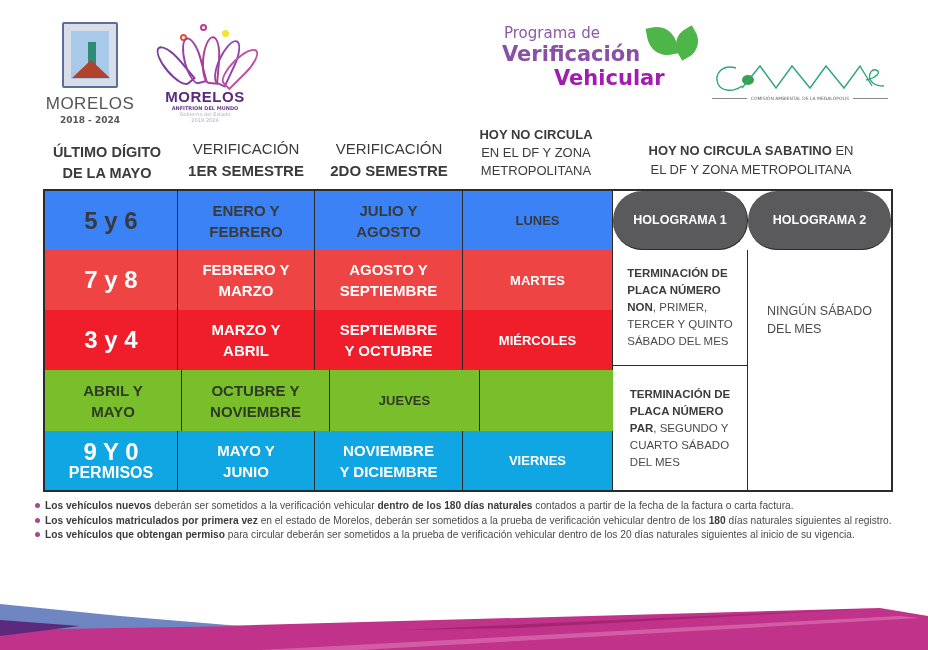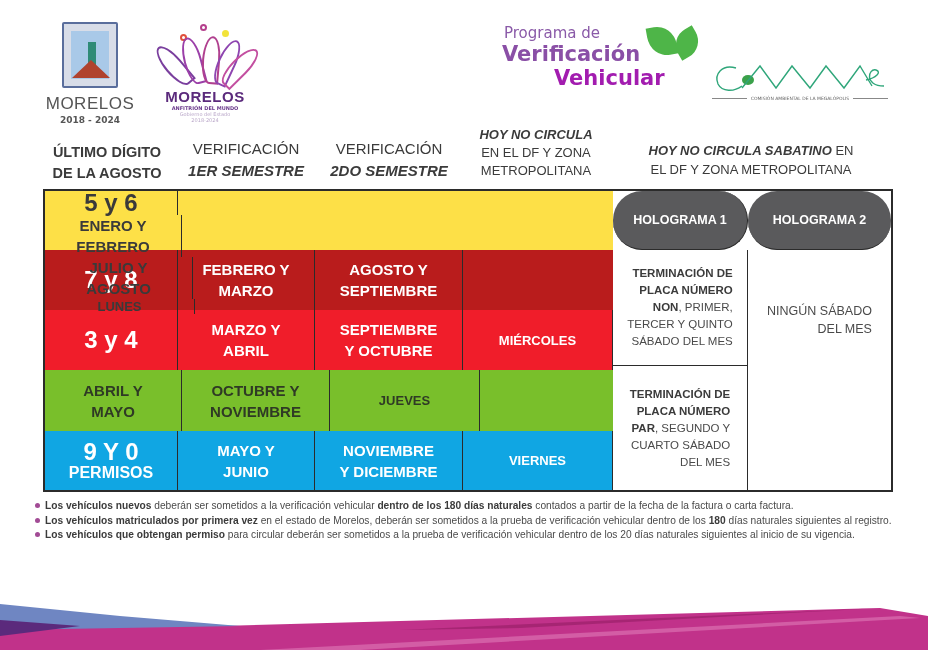--- a/index.html
+++ b/index.html
@@ -34,37 +34,37 @@
   .logo-came .caption { font-size: 4.5px; color: #666; text-align: center; margin-top: 2px; display: flex; align-items: center; gap: 4px; }
   .logo-came .caption::before, .logo-came .caption::after { content: ""; flex: 1; height: 1px; background: #888; }
 
   
   .col-head { position: absolute; text-align: center; font-family: "Liberation Sans", sans-serif; color: #3b3b3b; }
   .h1 { left: 36px; top: 142px; width: 142px; font-size: 14.5px; font-weight: bold; line-height: 21px; }
   .h2 { left: 178px; top: 138px; width: 136px; font-size: 15px; line-height: 22px; }
   .h3 { left: 316px; top: 138px; width: 146px; font-size: 15px; line-height: 22px; }
   .h4 { left: 462px; top: 126px; width: 148px; font-size: 13px; line-height: 18px; }
   .h5 { left: 610px; top: 141px; width: 282px; font-size: 13px; line-height: 19px; }
-  .bold { font-weight: bold; font-style: italic; }
+  .bold { font-weight: bold; }
 
   
   .table { position: absolute; left: 43px; top: 189px; width: 850px; height: 303px; border: 2px solid #2b2b2b; }
   .row { position: absolute; left: 0; width: 568px; display: flex; }
   .cell { border-right: 1.5px solid #2b2b2b; display: flex; align-items: center; justify-content: center; text-align: center; font-family: "Liberation Sans", sans-serif; font-weight: bold; height: 100%; }
   .c1 { width: 133px; font-size: 24px; }
   .c2 { width: 137px; font-size: 15px; line-height: 21px; }
   .c3 { width: 148px; font-size: 15px; line-height: 21px; }
   .c4 { width: 150px; font-size: 13px; border-right: 1.5px solid #2b2b2b; align-items: center; }
   .permisos { display: block; font-size: 16px; line-height: 18px; }
   .c1 .stack { line-height: 24px; }
 
   .holo-head { position: absolute; top: 0; height: 59px; background: #5a5a5c; color: #fff; display: flex; align-items: center; justify-content: center; font-family: "Liberation Sans", sans-serif; font-weight: bold; font-size: 12.5px; border-bottom: 1.5px solid #2b2b2b; border-radius: 29px; }
   .hh1 { left: 568px; width: 135px; border-right: 1.5px solid #2b2b2b; }
   .hh2 { left: 703px; width: 143px; }
-  .holo-body { position: absolute; background: #fff; display: flex; align-items: center; justify-content: center; text-align: right; font-family: "Liberation Sans", sans-serif; font-size: 11.5px; line-height: 17px; color: #4a4a4a; }
+  .holo-body { position: absolute; background: #fff; display: flex; align-items: center; justify-content: center; text-align: left; font-family: "Liberation Sans", sans-serif; font-size: 11.5px; line-height: 17px; color: #4a4a4a; }
   .hb1 { left: 568px; top: 59px; width: 135px; height: 116px; border-right: 1.5px solid #2b2b2b; border-bottom: 1.5px solid #2b2b2b; }
   .hb2 { left: 568px; top: 175px; width: 135px; height: 124px; border-right: 1.5px solid #2b2b2b; }
   .hb3 { left: 703px; top: 59px; width: 143px; height: 240px; font-size: 12.5px; line-height: 18px; }
   .holo-body .b { font-weight: bold; color: #3b3b3b; }
 
   
   .notes { position: absolute; left: 33px; top: 499px; width: 890px; font-family: "Liberation Sans", sans-serif; font-size: 10.2px; line-height: 13.5px; color: #4a4a4a; list-style: none; }
   .notes li { position: relative; padding-left: 12px; margin-bottom: 1px; }
   .notes li::before { content: ""; position: absolute; left: 2px; top: 4px; width: 5px; height: 5px; border-radius: 50%; background: #a24b95; }
   .notes b { color: #3b3b3b; }
@@ -115,21 +115,21 @@
     <path d="M24 6 C10 2, 2 12, 6 22 C10 30, 22 30, 30 24" fill="none" stroke="#2fa67a" stroke-width="1.4"></path>
     <ellipse cx="36" cy="18" rx="6" ry="5" fill="#3aa14a"></ellipse>
     <path d="M30 26 L48 4 L64 26 L80 4 L98 26 L114 4 L132 26 L148 4 L160 24" fill="none" stroke="#2fa67a" stroke-width="1.4"></path>
     <path d="M154 18 C164 16, 170 10, 164 8 C156 6, 152 24, 172 24" fill="none" stroke="#2fa67a" stroke-width="1.4"></path>
   </svg>
   <div class="caption">COMISIÓN AMBIENTAL DE LA MEGALÓPOLIS</div>
 </div>
 
 <div class="col-head h1">
   <div>ÚLTIMO DÍGITO</div>
-  <div>DE LA AGOSTO</div>
+  <div>DE LA MAYO</div>
 </div>
 <div class="col-head h2">
   <div>VERIFICACIÓN</div>
   <div class="bold">1ER SEMESTRE</div>
 </div>
 <div class="col-head h3">
   <div>VERIFICACIÓN</div>
   <div class="bold">2DO SEMESTRE</div>
 </div>
 <div class="col-head h4">
@@ -204,40 +204,45 @@
           <div>SEPTIEMBRE</div>
           <div>Y OCTUBRE</div>
         </div>
       </div>
       <div class="cell c4">
         <div>
           <div>MIÉRCOLES</div>
         </div>
       </div>
     </div>
-    <div class="row" style="top: 59px; height: 60px; background: #b91c1c; color: rgb(255, 255, 255); border-bottom: 0px;">
+    <div class="row" style="top: 59px; height: 60px; background: #ef4444; color: rgb(255, 255, 255); border-bottom: 0px;">
       <div class="cell c1">
         <div class="stack">
           <div>7 y 8</div>
         </div>
       </div>
       <div class="cell c2">
         <div>
           <div>FEBRERO Y</div>
           <div>MARZO</div>
         </div>
       </div>
       <div class="cell c3">
         <div>
           <div>AGOSTO Y</div>
           <div>SEPTIEMBRE</div>
         </div>
       </div>
-    </div>
-    <div class="row" style="top: 0px; height: 59px; background: #fde047; color: rgb(58, 58, 58); border-bottom: 0px; flex-direction: column;">
+      <div class="cell c4">
+        <div>
+          <div>MARTES</div>
+        </div>
+      </div>
+    </div>
+    <div class="row" style="top: 0px; height: 59px; background: #3b82f6; color: rgb(58, 58, 58); border-bottom: 0px;">
       <div class="cell c1">
         <div class="stack">
           <div>5 y 6</div>
         </div>
       </div>
       <div class="cell c2">
         <div>
           <div>ENERO Y</div>
           <div>FEBRERO</div>
         </div>

